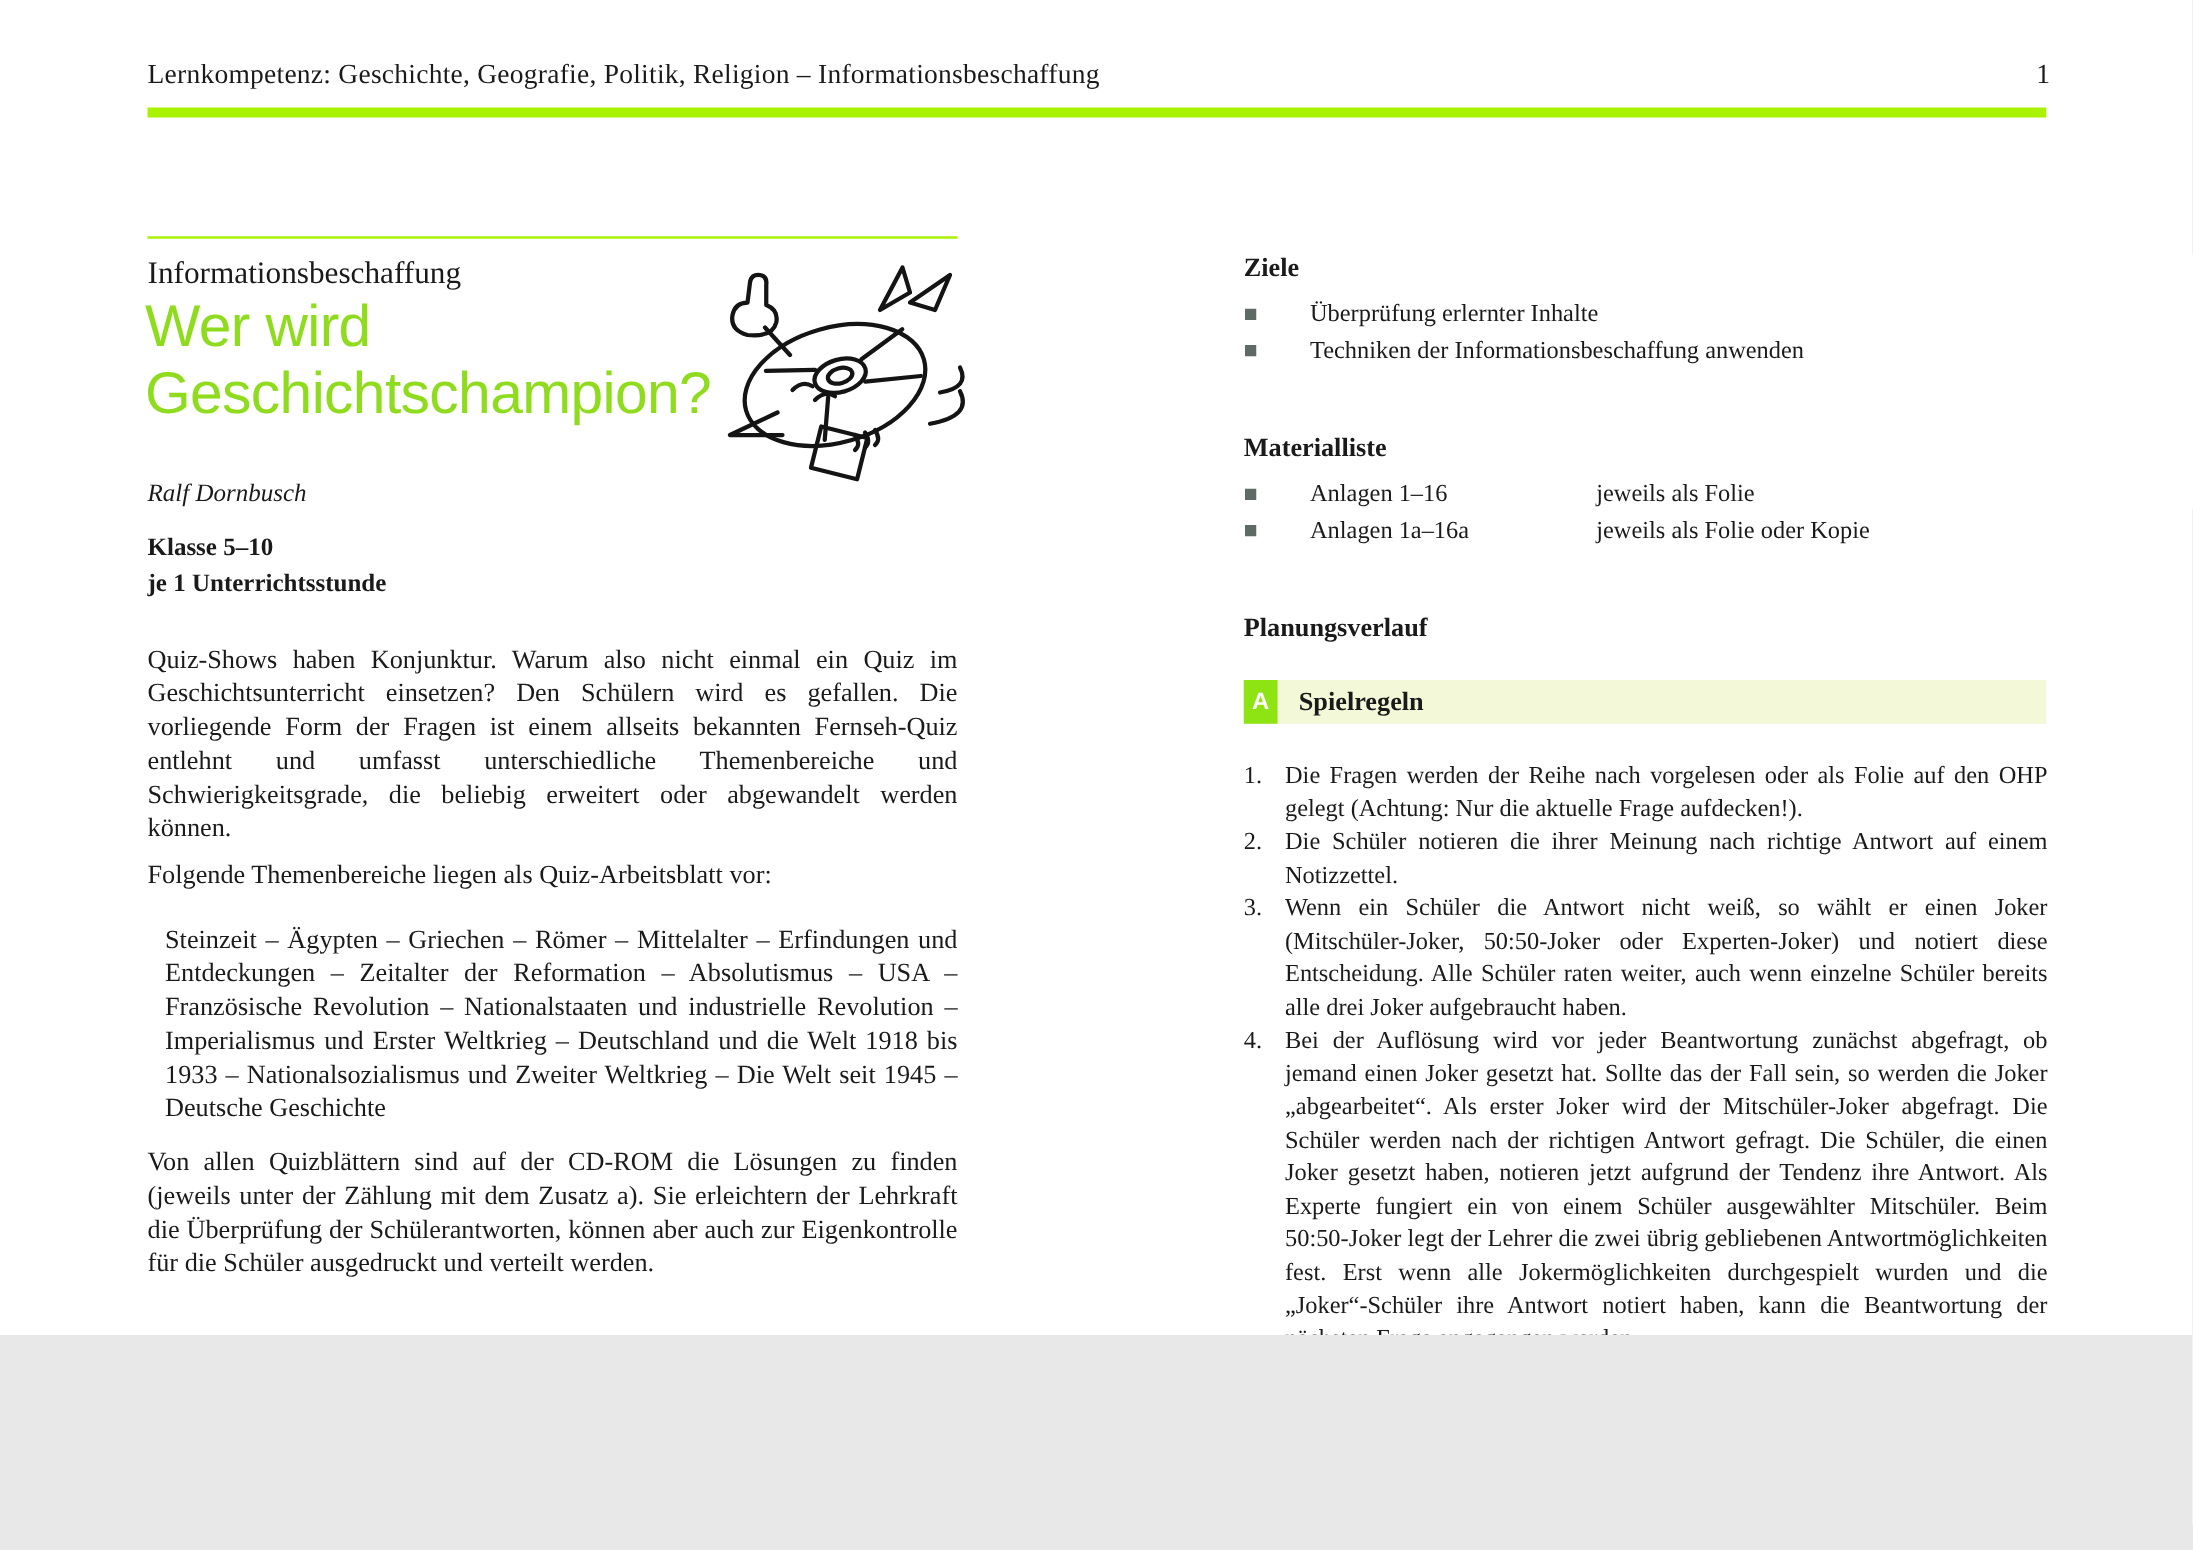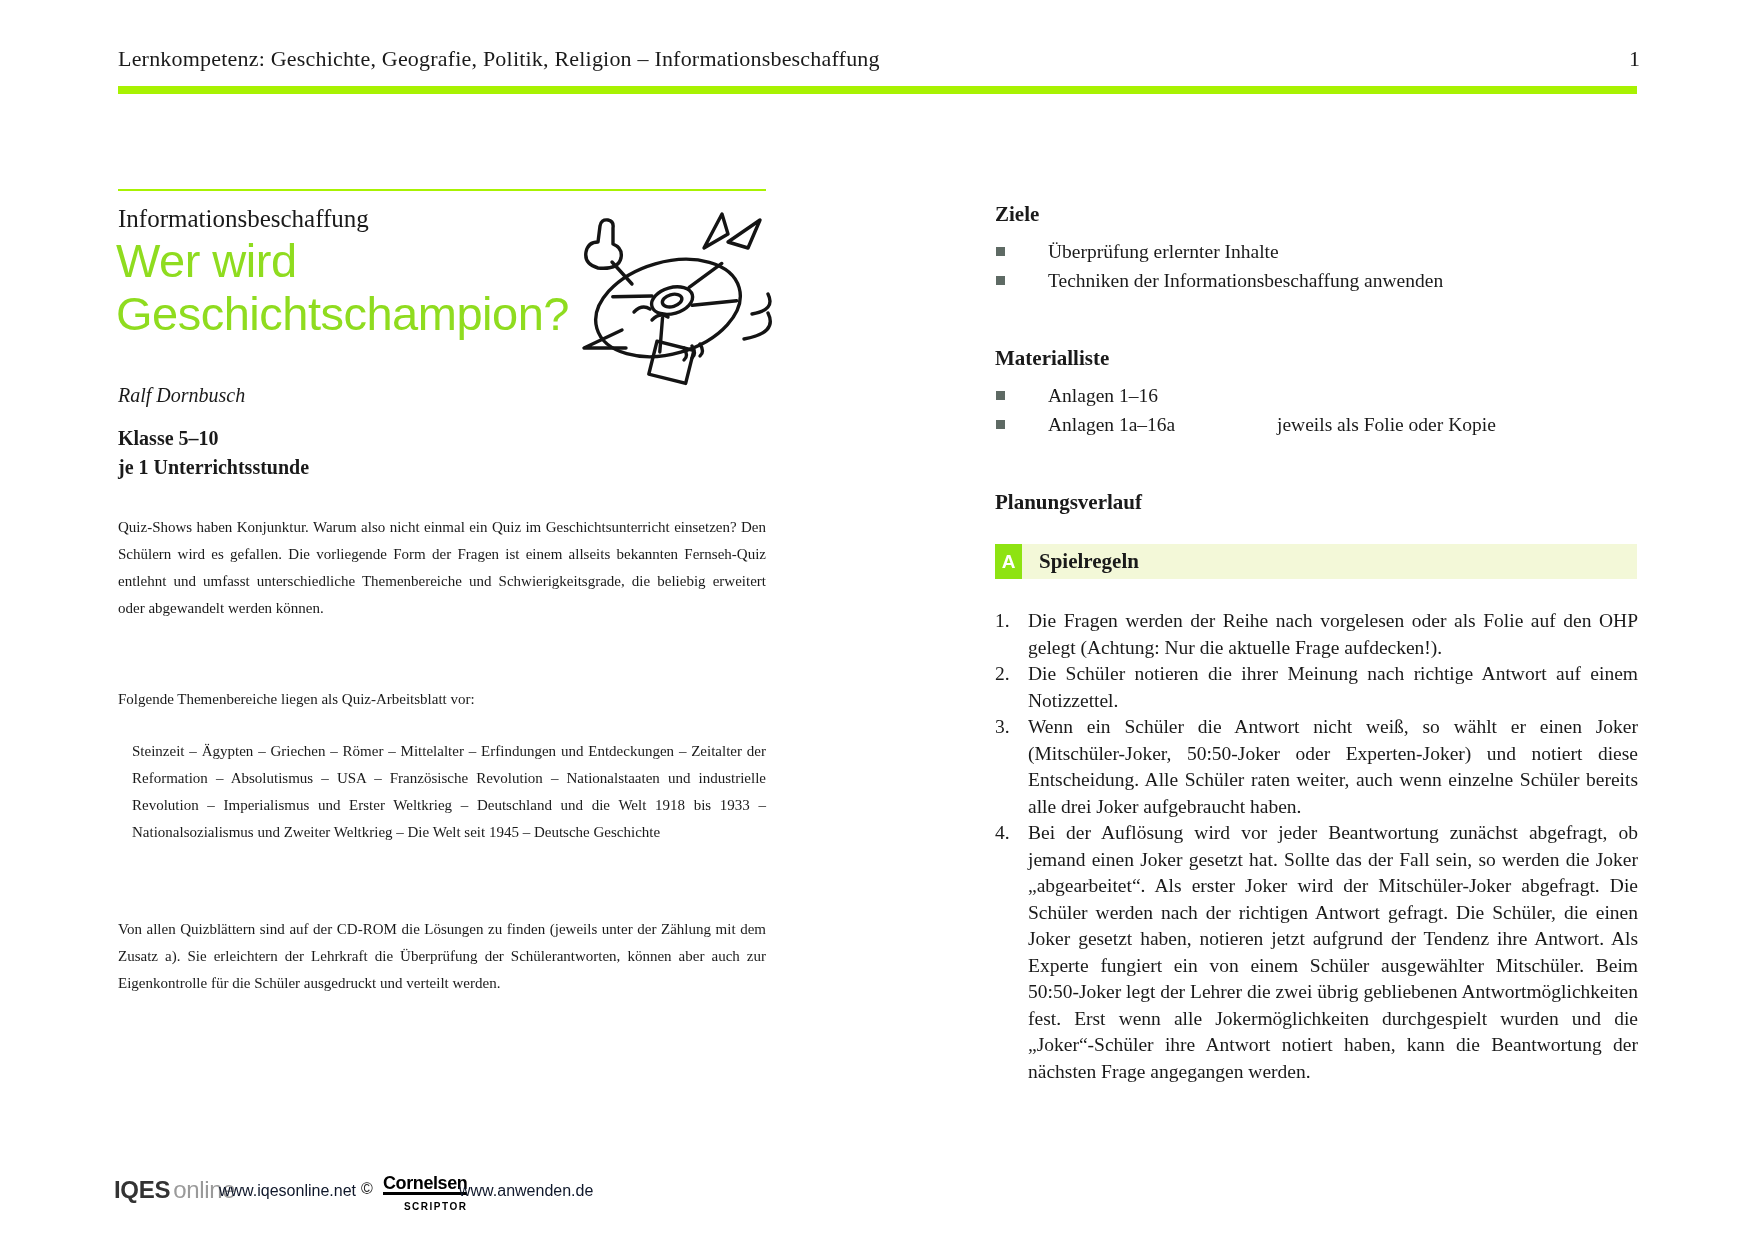--- a/index.html
+++ b/index.html
@@ -5,39 +5,39 @@
   :root{
     --accent-green:#a8f202;
     --title-green:#8fdc1f;
     --badge-green:#8ee312;
     --banner-bg:#f3f8d8;
     --bullet-col:#5e6a64;
     --ink:#1a1a1a;
   }
   html,body{margin:0;padding:0;background:#e8e8e8;}
   .page{
-    position:relative;width:1754px;height:1240px;background:#ffffff;
+    position:relative;width:1754px;height:1068px;background:#ffffff;
     font-family:"Liberation Serif", serif;color:var(--ink);overflow:hidden;
     margin:0 auto;
   }
   
   .hdr-title{position:absolute;left:118px;top:46px;font-size:22px;letter-spacing:.2px;}
   .hdr-page{position:absolute;left:1610px;top:46px;width:30px;text-align:right;font-size:22px;}
   .hdr-rule{position:absolute;left:118px;top:86px;width:1519px;height:8px;background:var(--accent-green);}
   .thin-rule{position:absolute;left:118px;top:189px;width:648px;height:2px;background:var(--accent-green);}
   .kicker{position:absolute;left:118px;top:205px;font-size:25px;}
   .main-title{
     position:absolute;left:116px;top:234px;width:560px;
     font-family:"Liberation Sans", sans-serif;font-size:47px;line-height:53px;
     color:var(--title-green);font-weight:400;letter-spacing:-.5px;
   }
   .illustration{position:absolute;left:556px;top:196px;width:220px;height:200px;}
   .author{position:absolute;left:118px;top:384px;font-style:italic;font-size:20px;}
   .meta{position:absolute;left:118px;top:424px;font-weight:bold;font-size:20px;line-height:29px;}
-  .para{font-size:15px;line-height:27px;text-align:justify;}
+  .para{font-size:21px;line-height:27px;text-align:justify;}
   .p-intro{position:absolute;left:118px;top:514px;width:648px;}
   .p-lead{position:absolute;left:118px;top:686px;width:648px;text-align:left;}
   .p-themes{position:absolute;left:132px;top:738px;width:634px;}
   .p-note{position:absolute;left:118px;top:916px;width:648px;}
   
   .rhead{position:absolute;font-weight:bold;font-size:21px;margin-top:16px;}
   .h-ziele{left:995px;top:186px;}
   .h-material{left:995px;top:330px;}
   .h-plan{left:995px;top:474px;}
   .blist{position:absolute;left:995px;width:642px;}
@@ -139,20 +139,21 @@
       <span class="sq"></span>
       <span>Techniken der Informationsbeschaffung anwenden</span>
     </div>
   </div>
 
   <div class="rhead h-material">Materialliste</div>
   <div class="blist materials">
     <div class="bitem">
       <span class="sq"></span>
       <span class="mname">Anlagen 1–16</span>
+      <span class="mdesc">jeweils als Folie</span>
     </div>
     <div class="bitem">
       <span class="sq"></span>
       <span class="mname">Anlagen 1a–16a</span>
       <span class="mdesc">jeweils als Folie oder Kopie</span>
     </div>
   </div>
 
   <div class="rhead h-plan">Planungsverlauf</div>
 

